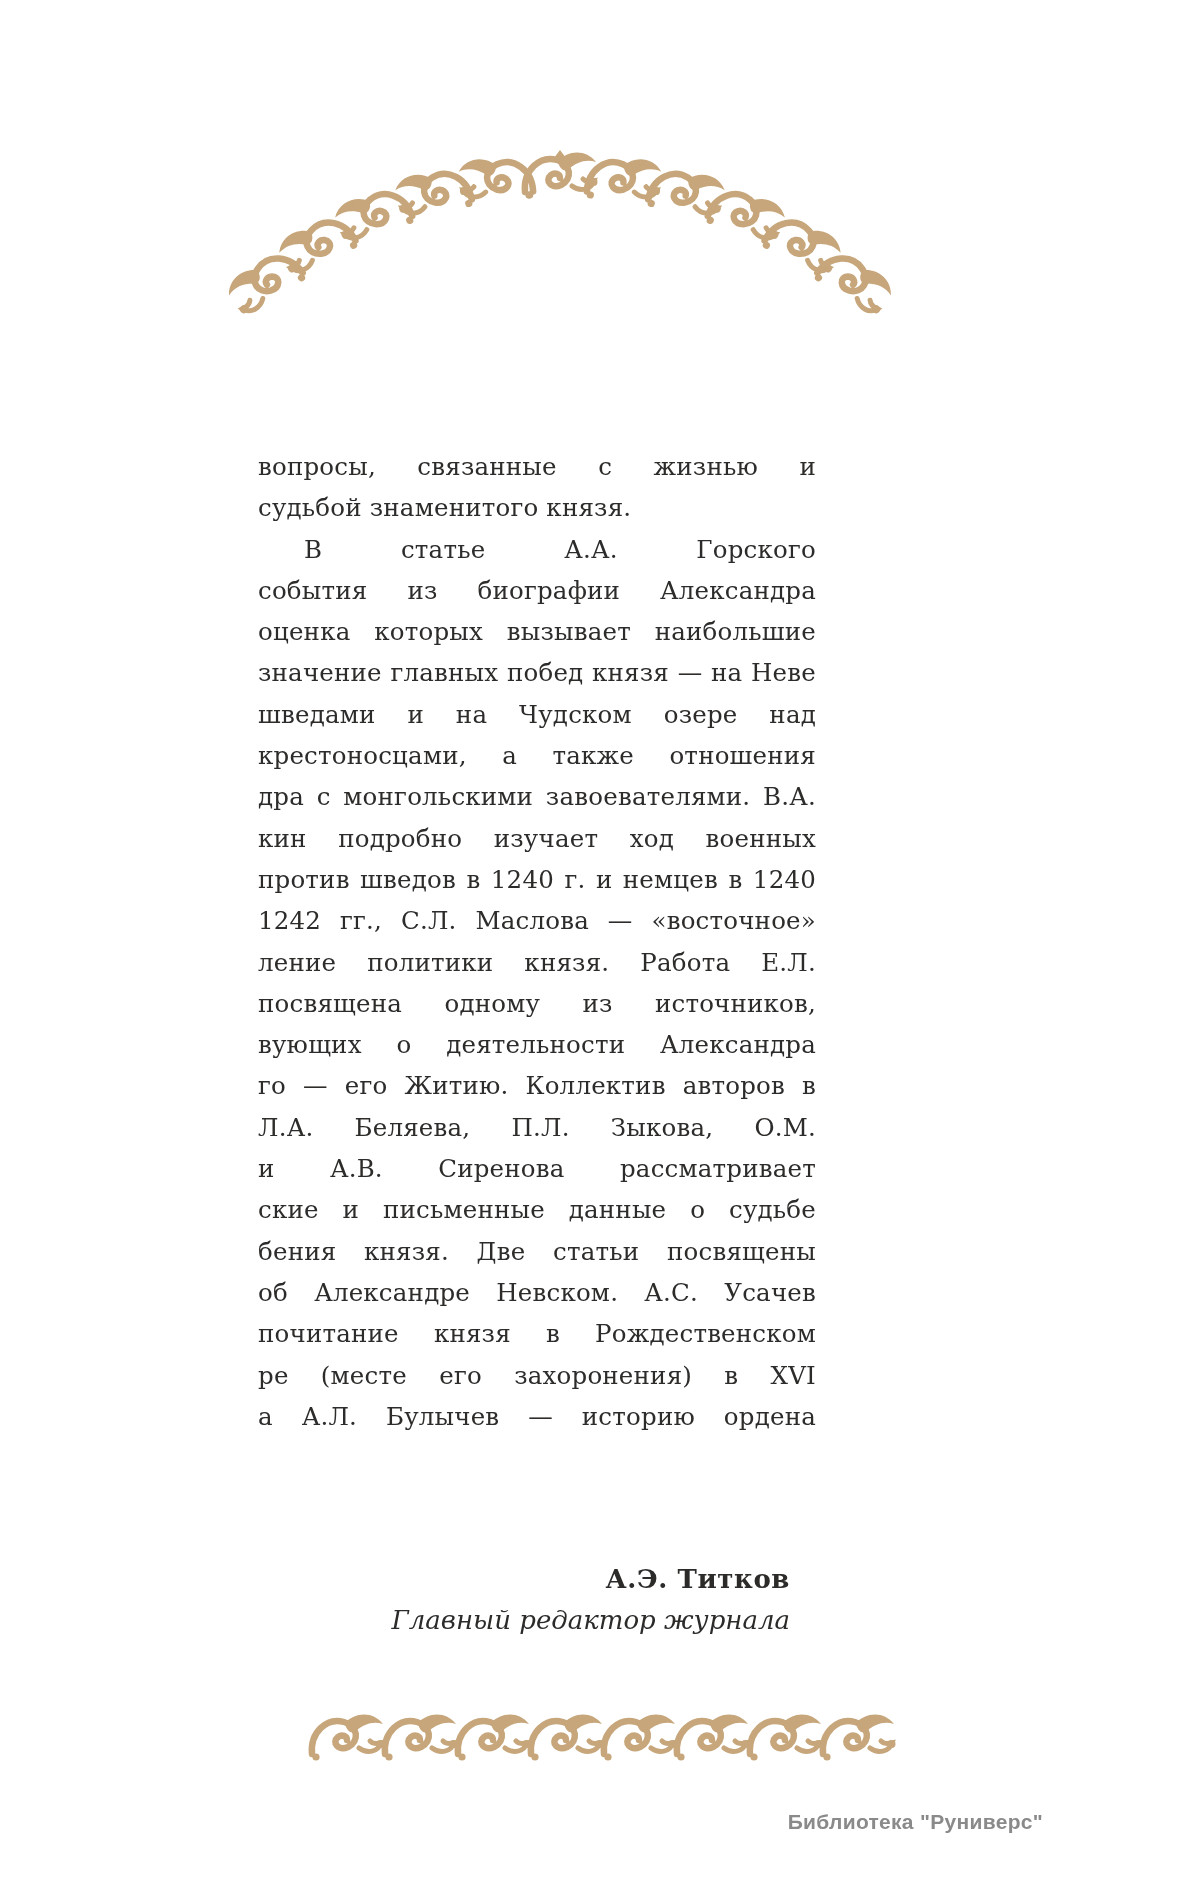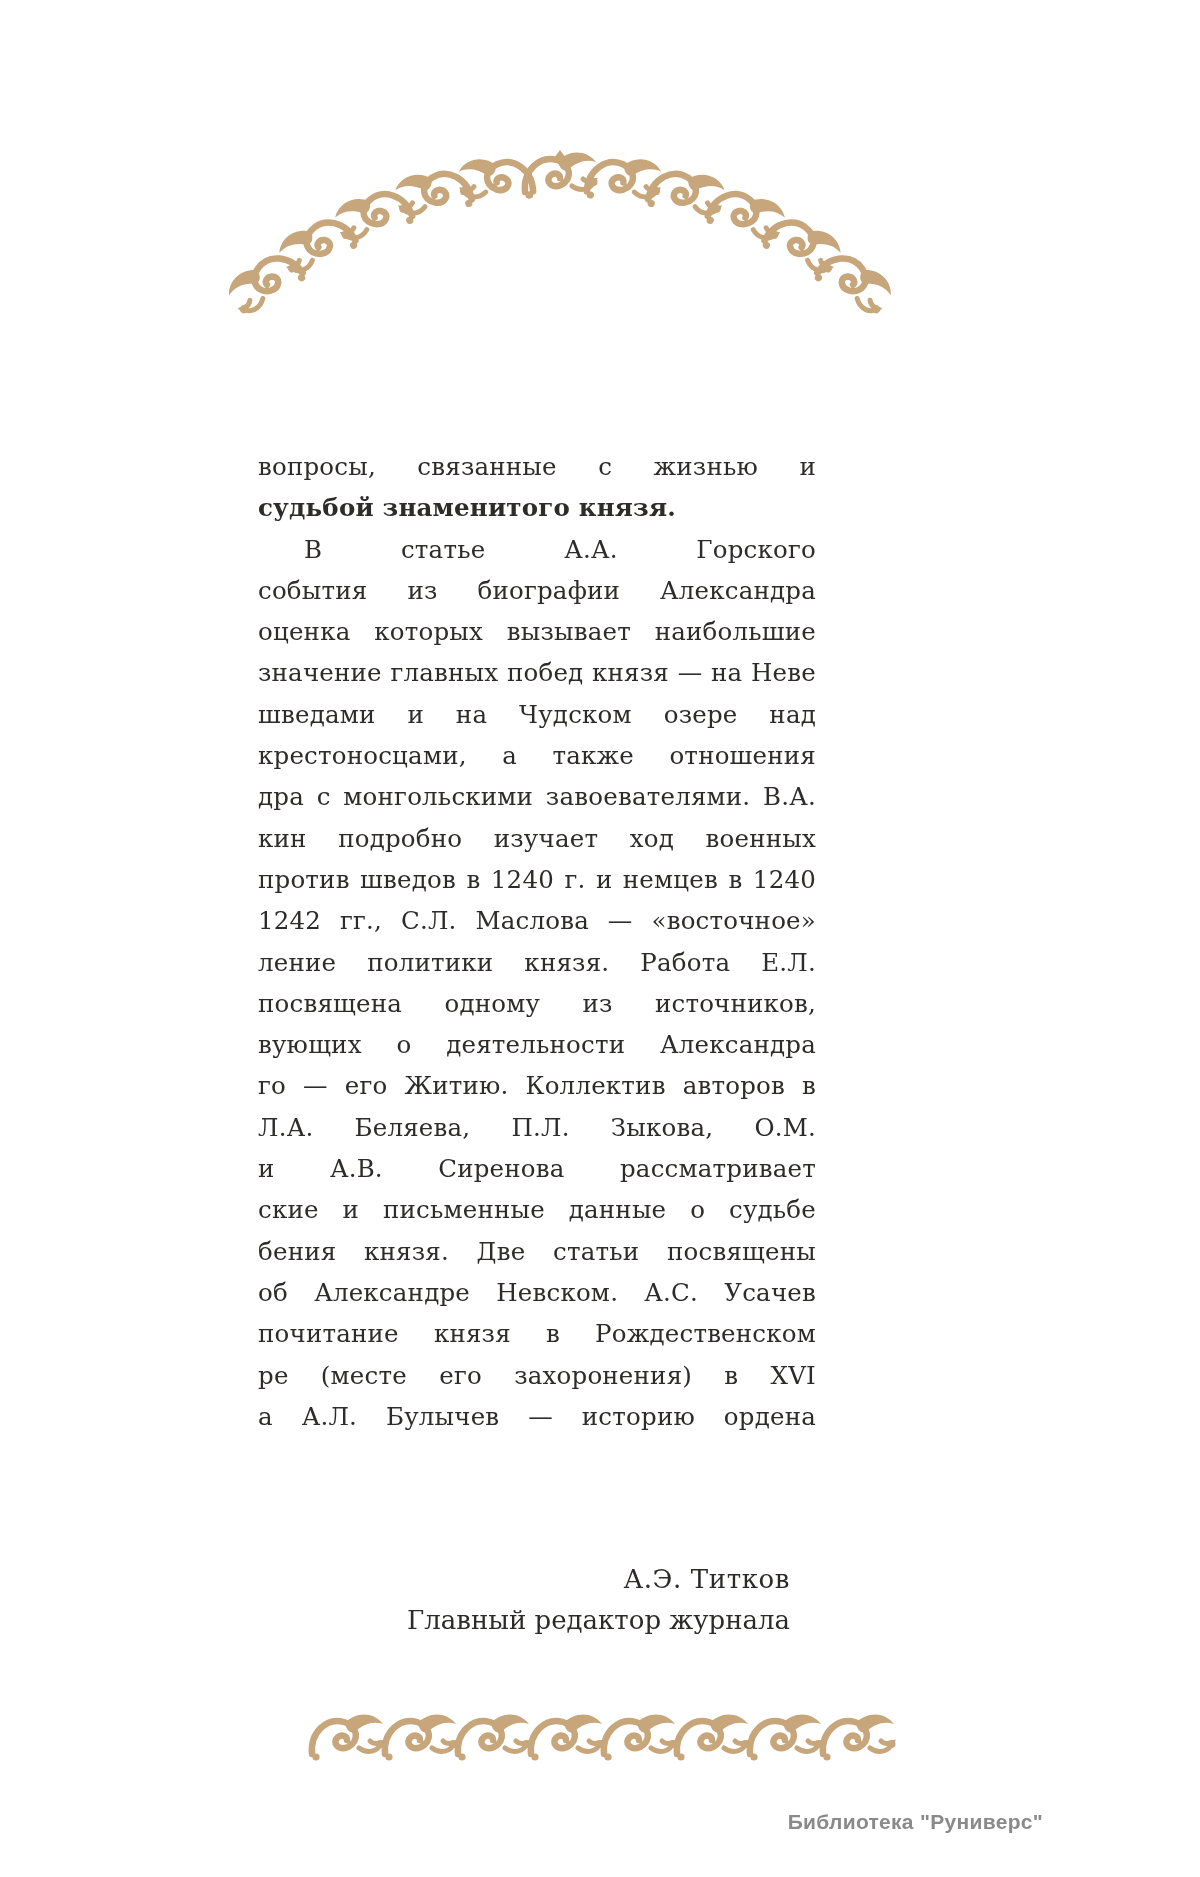--- a/index.html
+++ b/index.html
@@ -13,28 +13,28 @@
   .strip{left:310px;top:1712px;}
   .body-text{
     position:absolute;left:258px;top:446px;width:558px;
     font-size:24.5px;line-height:41.3px;color:#2e2c2a;
     letter-spacing:0.2px;
   }
   .line{
     text-align:justify;text-align-last:justify;
     height:41.3px;overflow:hidden;white-space:normal;
   }
-  .line.par-end{text-align-last:left;font-weight:bold;}
+  .line.par-end{text-align-last:left;}
   .line.indent{text-indent:46px;}
   .signature{
     position:absolute;left:258px;top:1558px;width:532px;
     text-align:right;color:#2d2b29;
   }
-  .sig-name{font-weight:normal;font-size:26px;line-height:42px;letter-spacing:0.6px;}
-  .sig-role{font-size:26px;line-height:40px;}
+  .sig-name{font-weight:bold;font-size:26px;line-height:42px;letter-spacing:0.6px;}
+  .sig-role{font-style:italic;font-size:26px;line-height:40px;}
   .watermark{
     position:absolute;right:157px;top:1810px;
     font-family:"Liberation Sans", sans-serif;font-weight:bold;
     font-size:21px;color:#8a8a8a;letter-spacing:0.3px;
   }
 </style>
 </head>
 <body>
 
 <div class="page">

